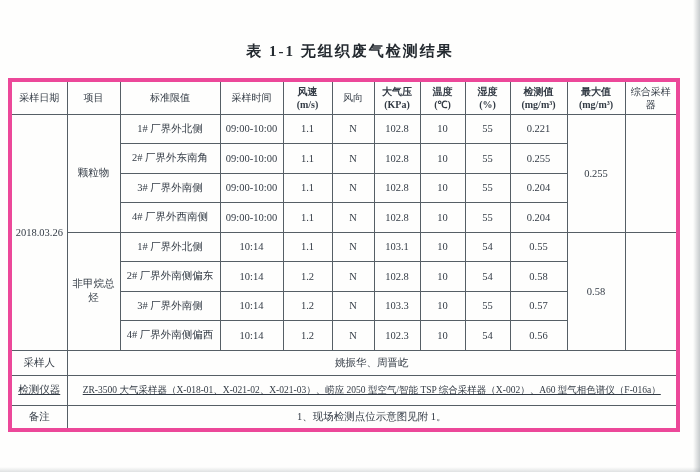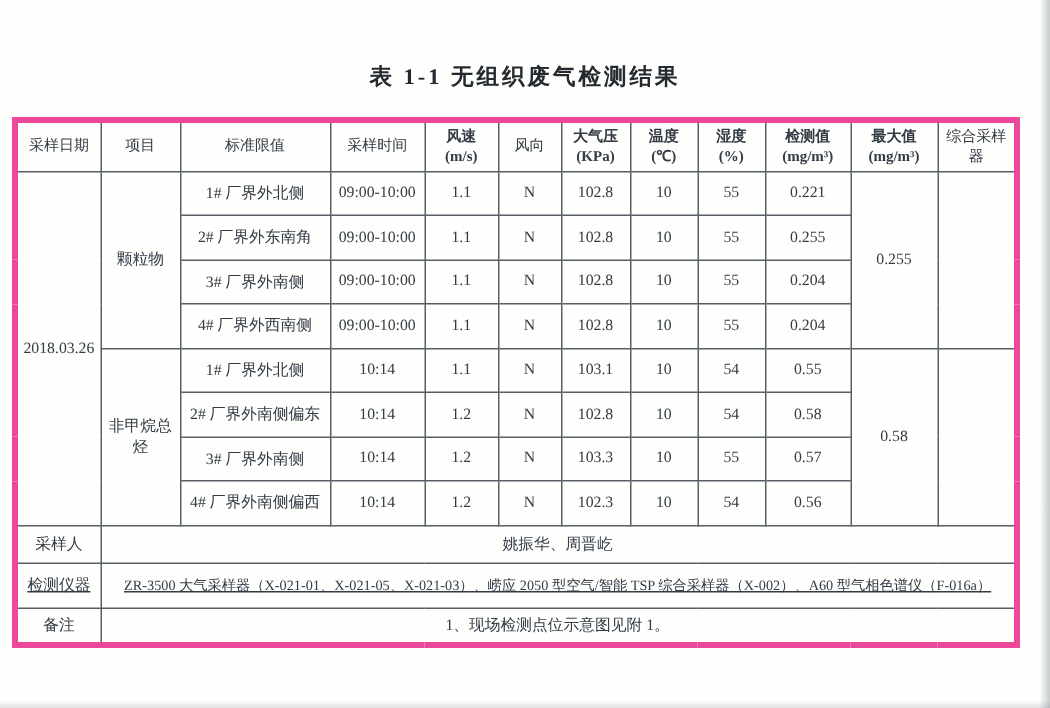--- a/index.html
+++ b/index.html
@@ -214,21 +214,21 @@
         <td>10</td>
         <td>54</td>
         <td>0.56</td>
       </tr>
       <tr class="footer-row-sm">
         <td>采样人</td>
         <td colspan="11">姚振华、周晋屹</td>
       </tr>
       <tr class="footer-row-md">
         <td>检测仪器</td>
-        <td colspan="11" class="fvalue-left instrument-val">ZR-3500 大气采样器（X-021-01、X-021-05、X-021-03）、崂应 2050 型空气/智能 TSP 综合采样器（X-002）、A60 型气相色谱仪（F-016a）</td>
+        <td colspan="11" class="fvalue-left instrument-val">ZR-3500 大气采样器（X-018-01、X-021-02、X-021-03）、崂应 2050 型空气/智能 TSP 综合采样器（X-002）、A60 型气相色谱仪（F-016a）</td>
       </tr>
       <tr class="footer-row-sm">
         <td>备注</td>
         <td colspan="11" class="fvalue-left">1、现场检测点位示意图见附 1。</td>
       </tr>
     </tbody>
   </table>
 
   <div class="scan-shadow-right"></div>
   <div class="scan-shadow-bottom"></div>

